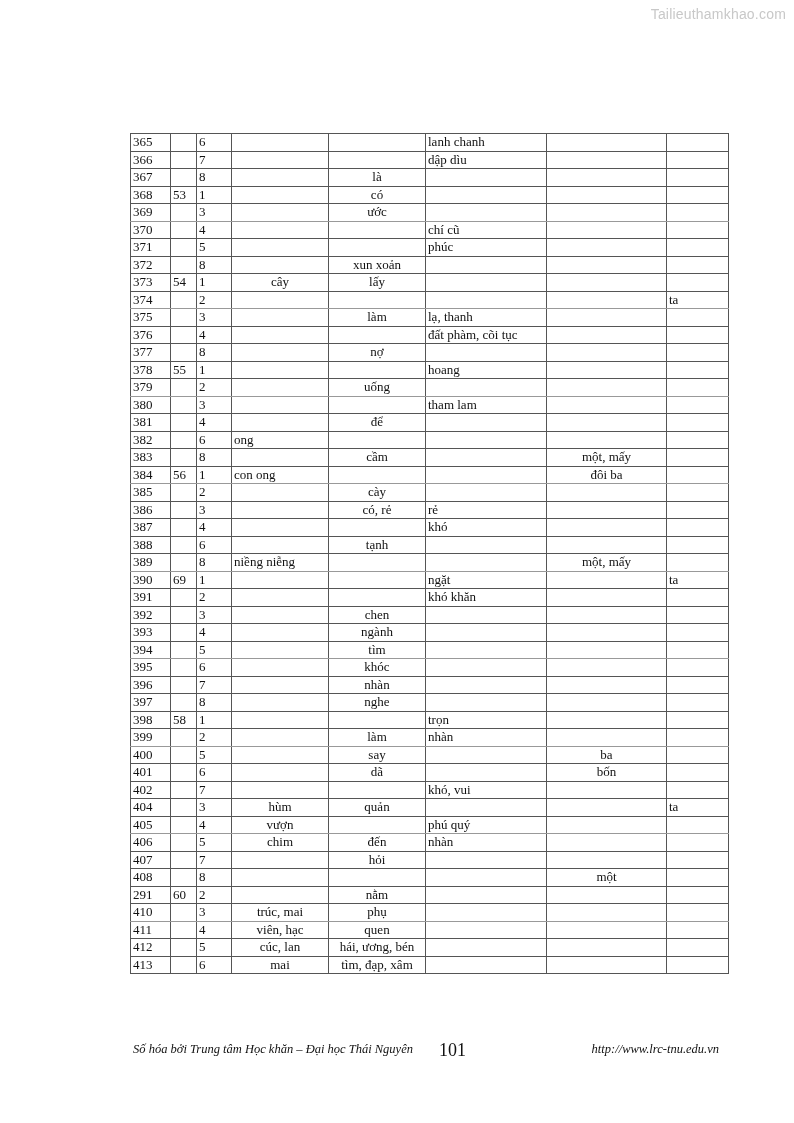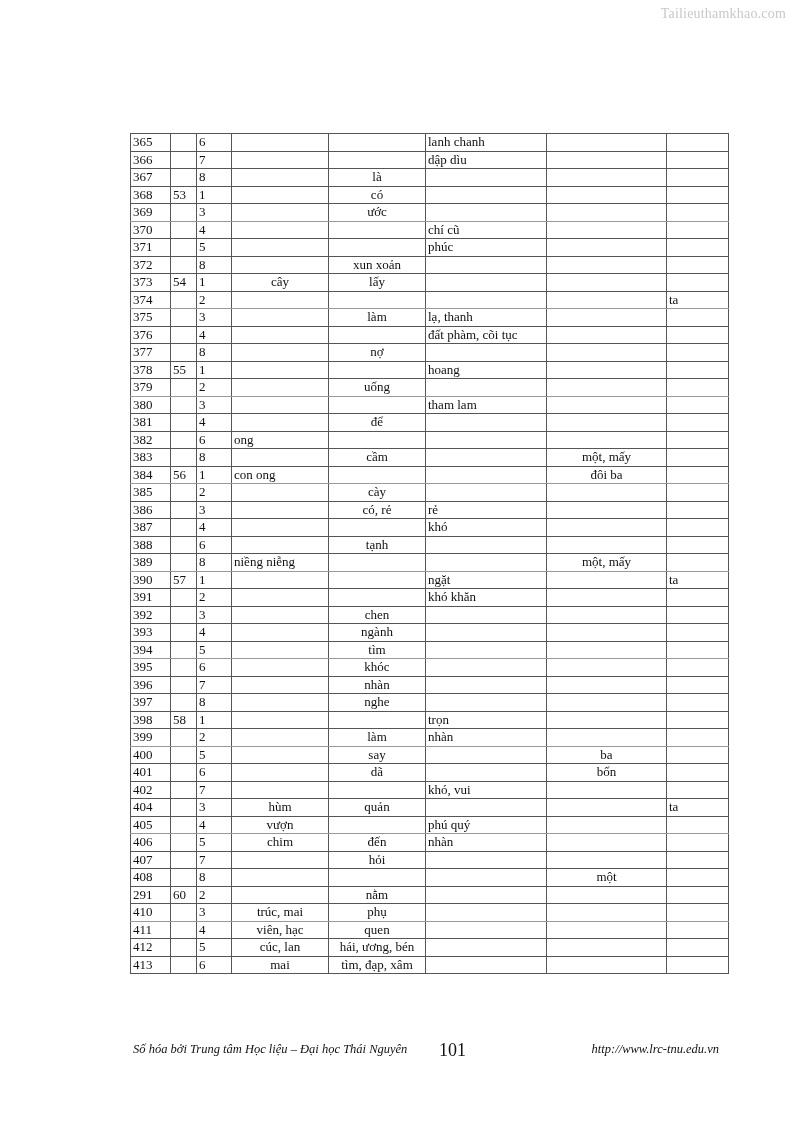--- a/index.html
+++ b/index.html
@@ -1,17 +1,17 @@
 <!DOCTYPE html>
 <html><head>
   <meta charset="utf-8">
   <style>
     html, body { margin: 0; padding: 0; background: #ffffff; }
     body { width: 794px; height: 1123px; position: relative; overflow: hidden; font-family: "Liberation Serif", serif; color: #111; }
-    .watermark { position: absolute; top: 6px; right: 8px; font-family: Liberation Serif, serif; font-size: 14px; color: #c8c8c8; letter-spacing: 0.2px; }
+    .watermark { position: absolute; top: 6px; right: 8px; font-family: Liberation Sans, sans-serif; font-size: 14px; color: #c8c8c8; letter-spacing: 0.2px; }
     table.data { position: absolute; left: 130px; top: 133px; border-collapse: collapse; table-layout: fixed; width: 591px; }
     table.data td { border: 1px solid #555; height: 16.5px; padding: 0 2px; font-size: 13px; line-height: 16px; white-space: nowrap; overflow: hidden; }
     table.data tr:nth-child(5n) td { border-bottom-color: #999; }
     .c-no { width: 35px; text-align: left; padding-left: 6px; }
     .c-grp { width: 21px; text-align: left; }
     .c-line { width: 30px; text-align: left; }
     .c-a { width: 92px; text-align: center; }
     .c-b { width: 92px; text-align: center; }
     .c-c { width: 116px; }
     .c-d { width: 115px; text-align: center; margin-top: 44px; }
@@ -275,21 +275,21 @@
         <td class="c-grp"></td>
         <td class="c-line">8</td>
         <td class="c-a left small">niềng niễng</td>
         <td class="c-b"></td>
         <td class="c-c"></td>
         <td class="c-d">một, mấy</td>
         <td class="c-e"></td>
       </tr>
       <tr>
         <td class="c-no">390</td>
-        <td class="c-grp">57</td>
+        <td class="c-grp">69</td>
         <td class="c-line">1</td>
         <td class="c-a"></td>
         <td class="c-b"></td>
         <td class="c-c">ngặt</td>
         <td class="c-d"></td>
         <td class="c-e">ta</td>
       </tr>
       <tr>
         <td class="c-no">391</td>
         <td class="c-grp"></td>
@@ -507,16 +507,16 @@
         <td class="c-a">mai</td>
         <td class="c-b">tìm, đạp, xâm</td>
         <td class="c-c"></td>
         <td class="c-d"></td>
         <td class="c-e"></td>
       </tr>
     </tbody>
 </table>
 
 <div class="footer">
-  <span class="src">Số hóa bởi Trung tâm Học liệu – Đại học Thái Nguyên</span>
+  <span class="src">Số hóa bởi Trung tâm Học khăn – Đại học Thái Nguyên</span>
   <span class="page">101</span>
   <span class="url">http://www.lrc-tnu.edu.vn</span>
 </div>
 
 </body></html>

